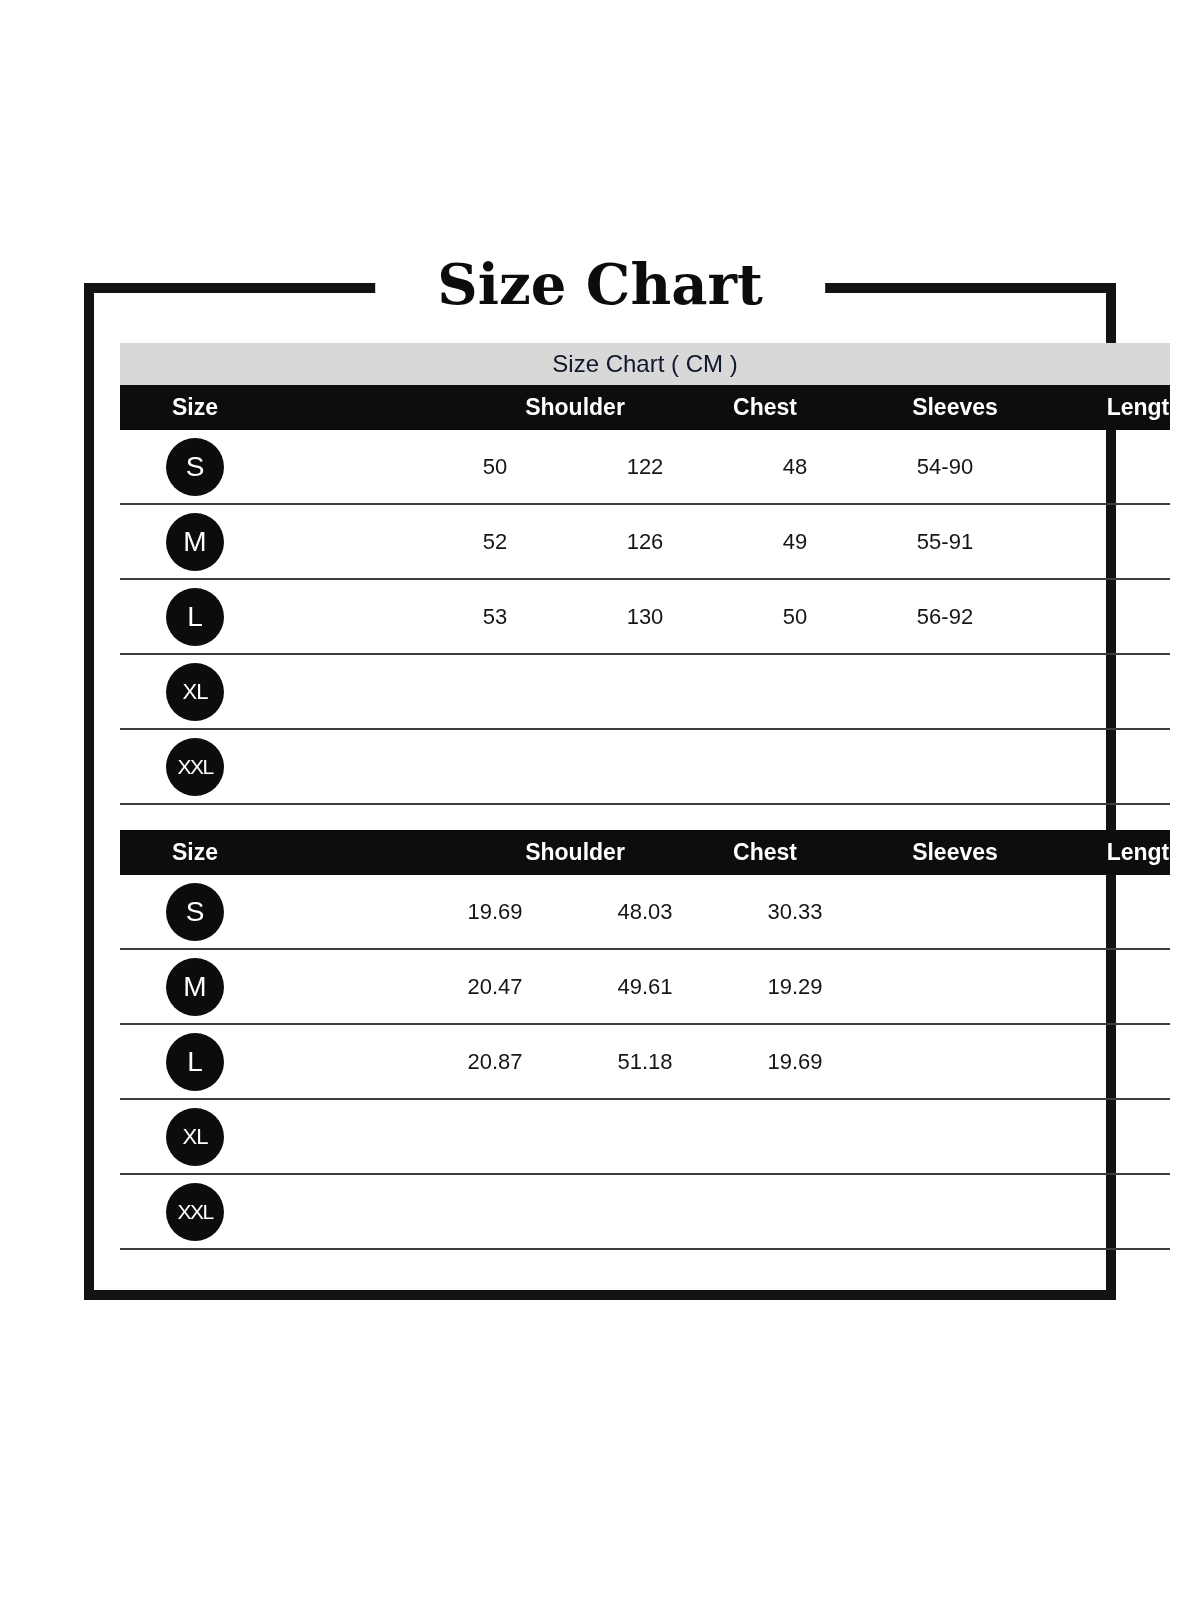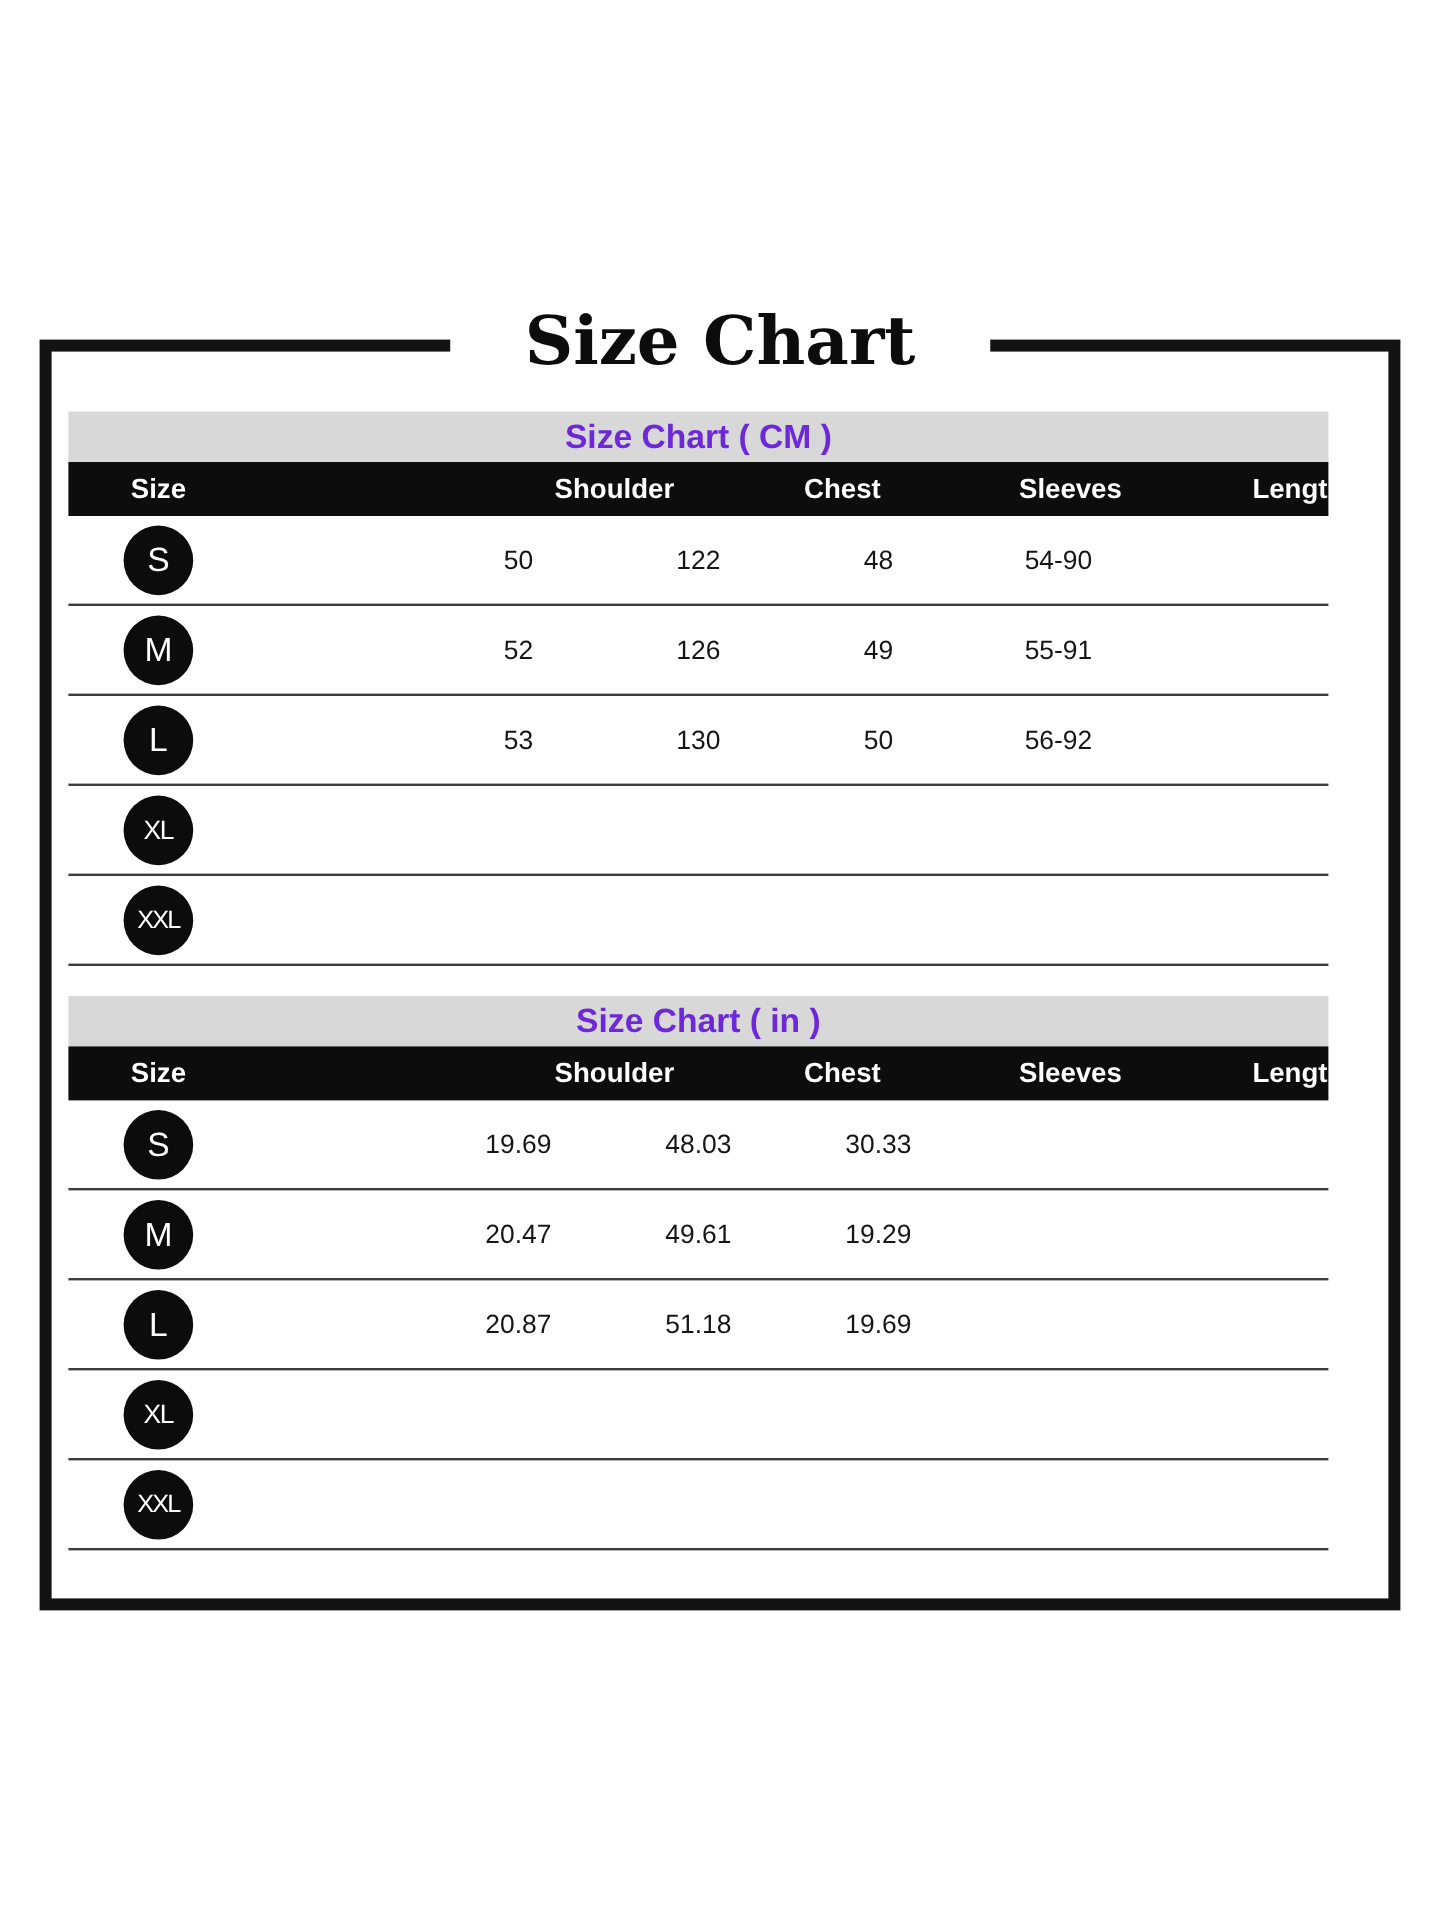--- a/index.html
+++ b/index.html
@@ -5,24 +5,24 @@
   * { margin: 0; padding: 0; box-sizing: border-box; }
   html, body { background: #ffffff; }
   body {
     width: 1200px; height: 1599px;
     font-family: "Liberation Sans", sans-serif;
     color: #111111;
     position: relative;
   }
   .chart-box {
     position: relative;
-    width: 1134px;
+    width: 1032px;
     margin: 283px auto 0 auto;
     border: 10px solid #131313;
-    padding: 50px 32px 40px 14px;
+    padding: 50px 32px 40px 26px;
     background: #ffffff;
   }
   .page-title {
     position: absolute;
     top: -44px;
     left: 50%;
     transform: translateX(-50%);
     background: #ffffff;
     padding: 0 62px;
     height: 70px;
@@ -35,23 +35,23 @@
     white-space: nowrap;
   }
   .size-table { width: 1050px; }
   .size-table + .size-table { margin-top: 25px; }
   .table-title-bar {
     height: 42px;
     background: #d8d8d8;
     display: flex;
     align-items: center;
     justify-content: center;
-    font-size: 28px;
-    font-weight: 700;
-    color: #6d28d9;
+    font-size: 24px;
+    font-weight: 400;
+    color: #0f172a;
   }
   .grid-row {
     display: grid;
     grid-template-columns: repeat(7, 150px);
     align-items: center;
   }
   .header-row {
     height: 45px;
     background: #0d0d0d;
     color: #ffffff;
@@ -143,21 +143,20 @@
           <span class="size-badge len3">XXL</span>
         </div>
       <div class="cell c3"></div>
       <div class="cell c4"></div>
       <div class="cell c5"></div>
       <div class="cell c6"></div>
     </div>
   </div>
 
   <div class="size-table">
-    <div class="table-title-bar">Size Chart ( in )</div>
     <div class="grid-row header-row">
       <div class="cell c1">Size</div>
       <div class="cell c3">Shoulder</div>
       <div class="cell c4">Chest</div>
       <div class="cell c5">Sleeves</div>
       <div class="cell c6">Length</div>
     </div>
 
     <div class="grid-row data-row">
       <div class="cell c1 badge-wrap">

